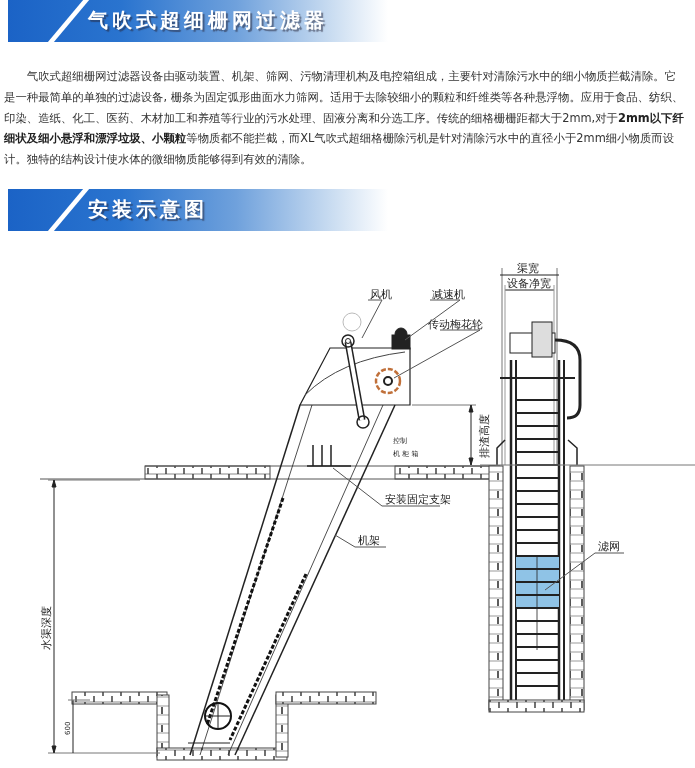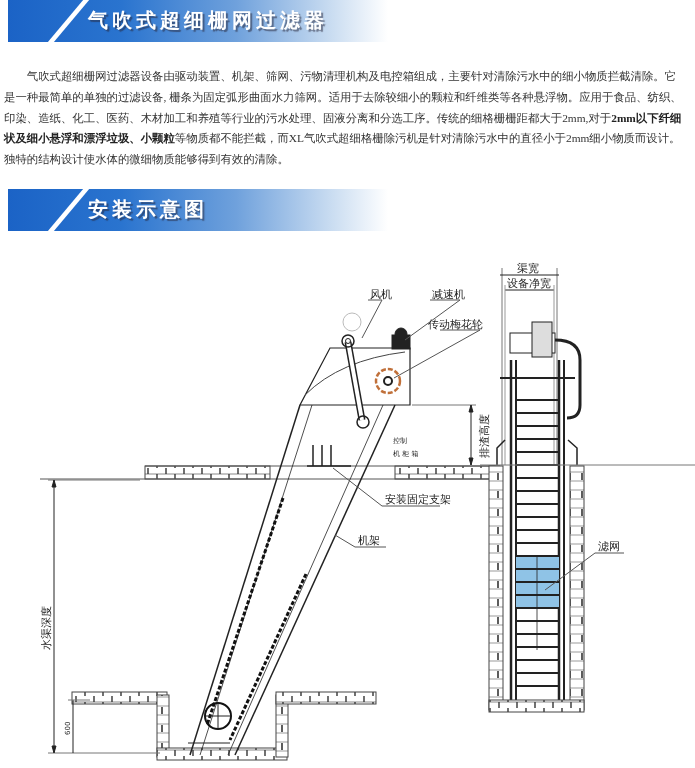--- a/index.html
+++ b/index.html
@@ -8,21 +8,21 @@
     background:linear-gradient(90deg,#1b63c6 0%,#2a74cf 30%,#6fa1dc 60%,#c9dcf1 85%,#ffffff 100%); }
   .banner .slash { position:absolute; top:-6px; width:6px; height:60px; background:#fff; transform:skewX(-40deg); }
   .banner .title { position:absolute; top:7px; color:#fff; font-weight:bold; font-size:20px; letter-spacing:4px;
     text-shadow:2px 2px 1px rgba(40,40,60,0.55); }
   #banner1 { top:0; }
   #banner1 .slash { left:55px; }
   #banner1 .title { left:80px; }
   #banner2 { top:189px;padding-left:44px; }
   #banner2 .slash { left:55px; }
   #banner2 .title { left:80px; }
-  .desc { position:absolute; left:4px; top:66px; width:680px; font-size:11.4px; line-height:20.8px; color:#333;font-family:Liberation Serif, serif; }
+  .desc { position:absolute; left:4px; top:66px; width:680px; font-size:11.4px; line-height:20.8px; color:#333; }
   .desc b { color:#222; }
   .diagram { position:absolute; left:0; top:235px; width:695px; height:533px; }
   .lbl { font-family:"DejaVu Sans", sans-serif; font-size:11px; fill:#222; }
 </style>
 </head>
 <body>
 
 <div class="banner" id="banner1">
   <div class="slash"></div>
   <div class="title">气吹式超细栅网过滤器</div>

